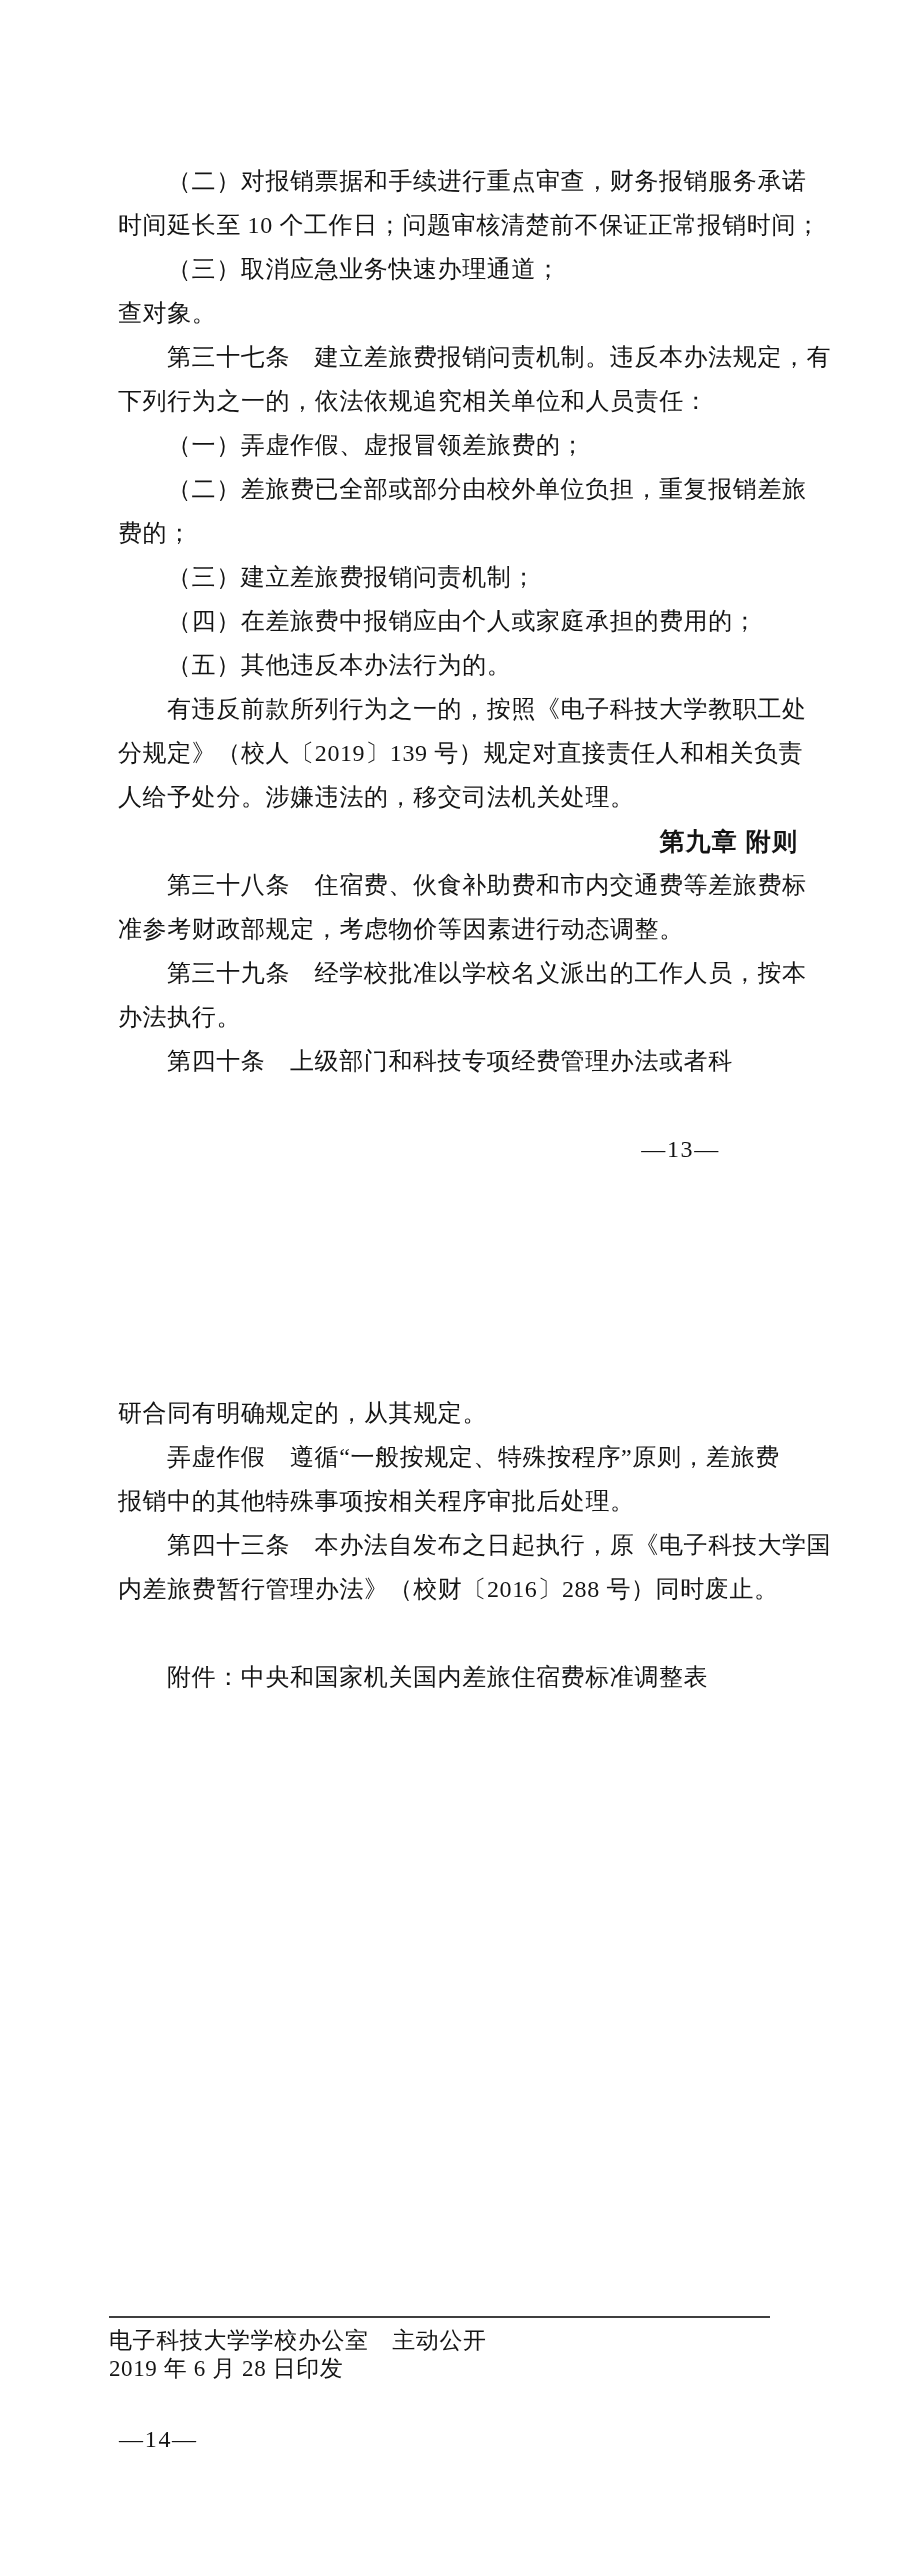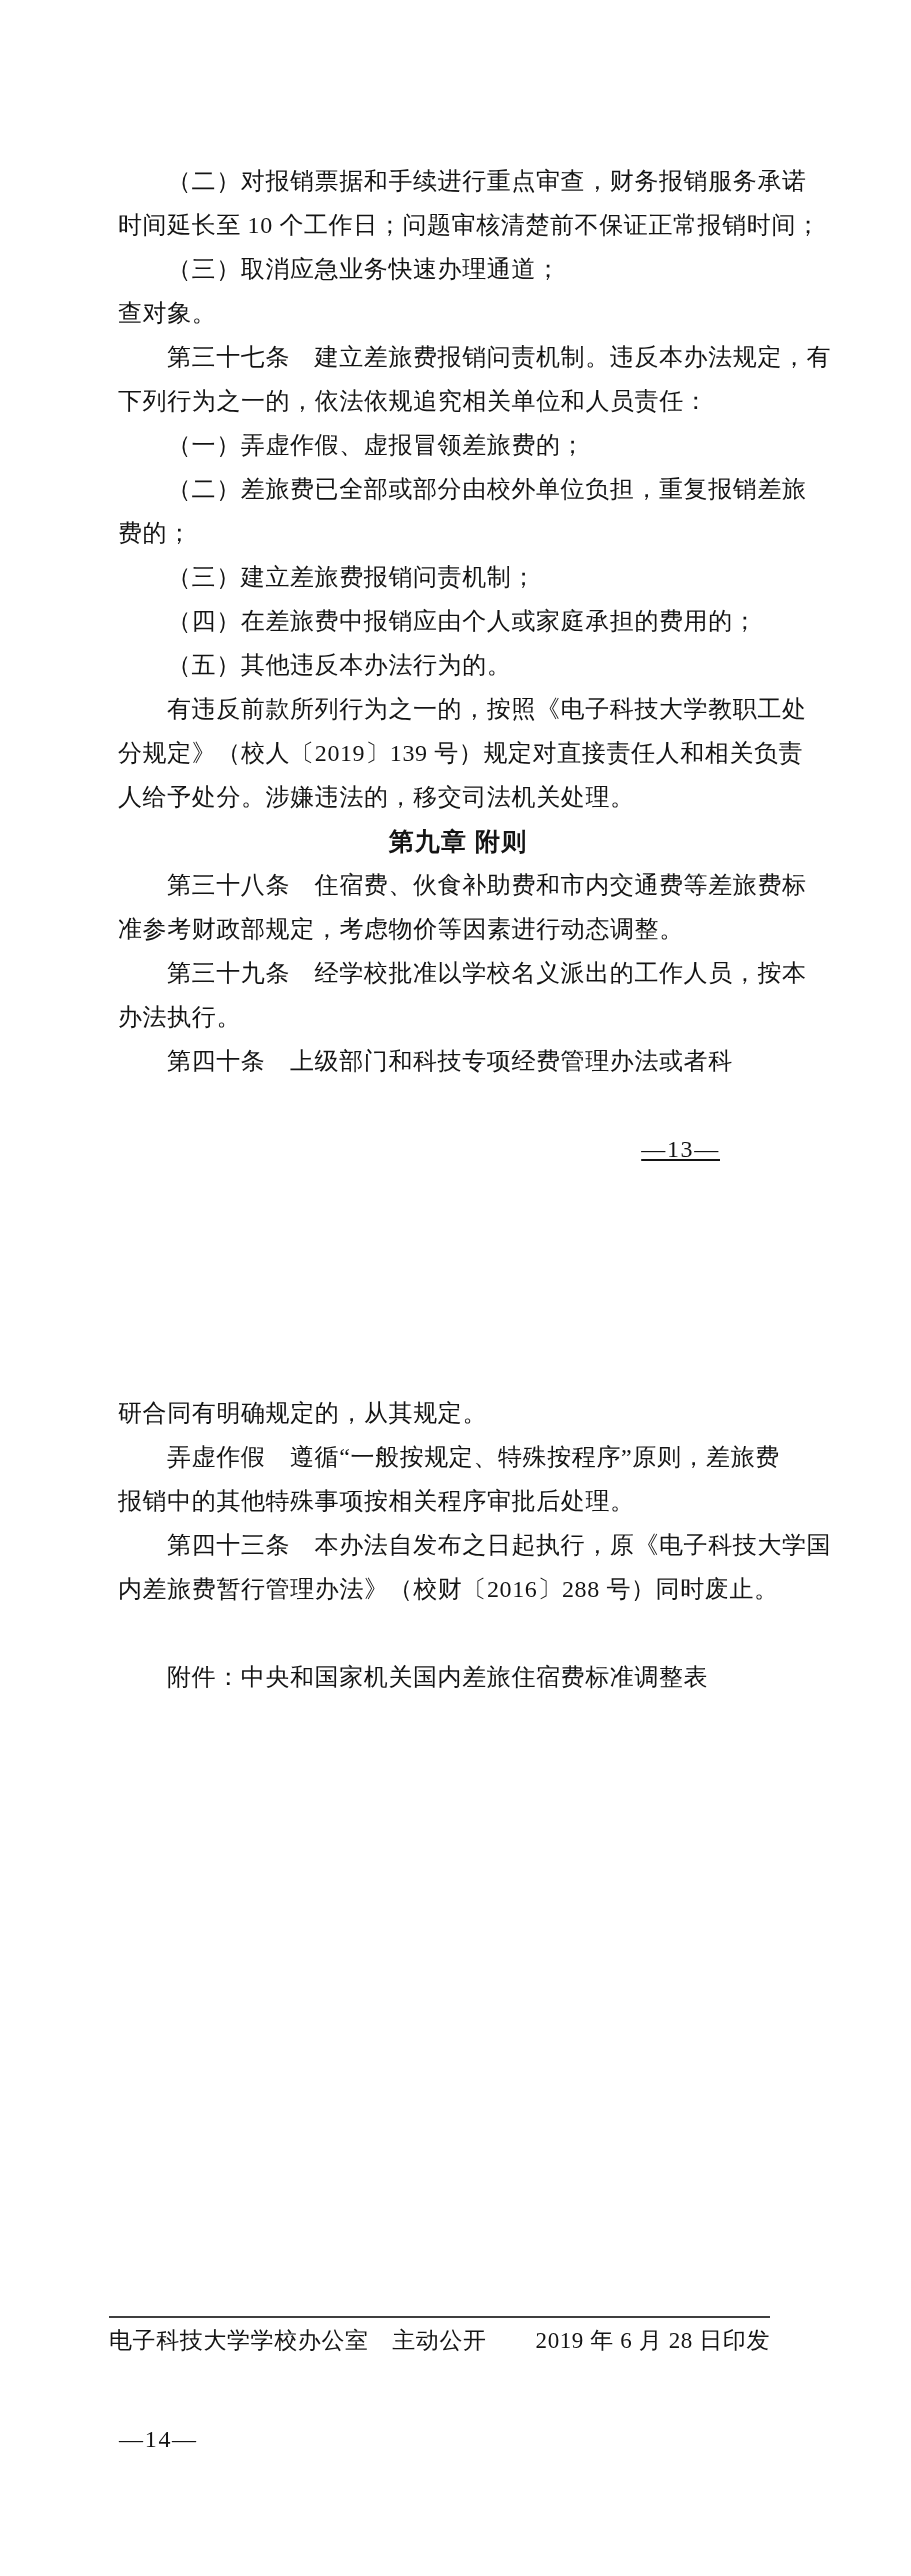--- a/index.html
+++ b/index.html
@@ -15,53 +15,54 @@
     position:absolute;
     left:118px;top:159px;width:680px;
     font-size:24px;
     line-height:44px;
     letter-spacing:0.6px;
     white-space:nowrap;
   }
   .line{height:44px;}
   .indent{text-indent:49px;}
   .chapter{
-    text-align:center;
+    text-align:right;
     font-weight:bold;
     font-family:"Liberation Sans","DejaVu Sans",sans-serif;
     font-size:25px;
     letter-spacing:1.1px;
   }
   .pagenum{
     position:absolute;
     font-size:24px;
     line-height:1;
     letter-spacing:1.7px;
     color:#141414;
     white-space:nowrap;
   }
-  .pagenum-right{top:1137px;right:118px;text-decoration:underline;}
+  .pagenum-right{top:1137px;right:118px;}
   .pagenum-left{top:2427px;left:119px;}
   .footer-rule{
     position:absolute;
     left:109px;top:2316px;
     width:661px;height:1.7px;
     background:#3f3f3f;
   }
   .footer-row{
     position:absolute;
     left:109px;top:2327px;
     width:661px;
     display:flex;
     justify-content:space-between;
     align-items:flex-start;
     font-size:23px;
     line-height:1.2;
     letter-spacing:0.6px;
     white-space:nowrap;
+    flex-direction:column;
   }
 </style>
 </head>
 <body>
 
 <div class="page">
 
   <div class="flow">
     <div class="line indent">（二）对报销票据和手续进行重点审查，财务报销服务承诺</div>
     <div class="line">时间延长至 10 个工作日；问题审核清楚前不保证正常报销时间；</div>

